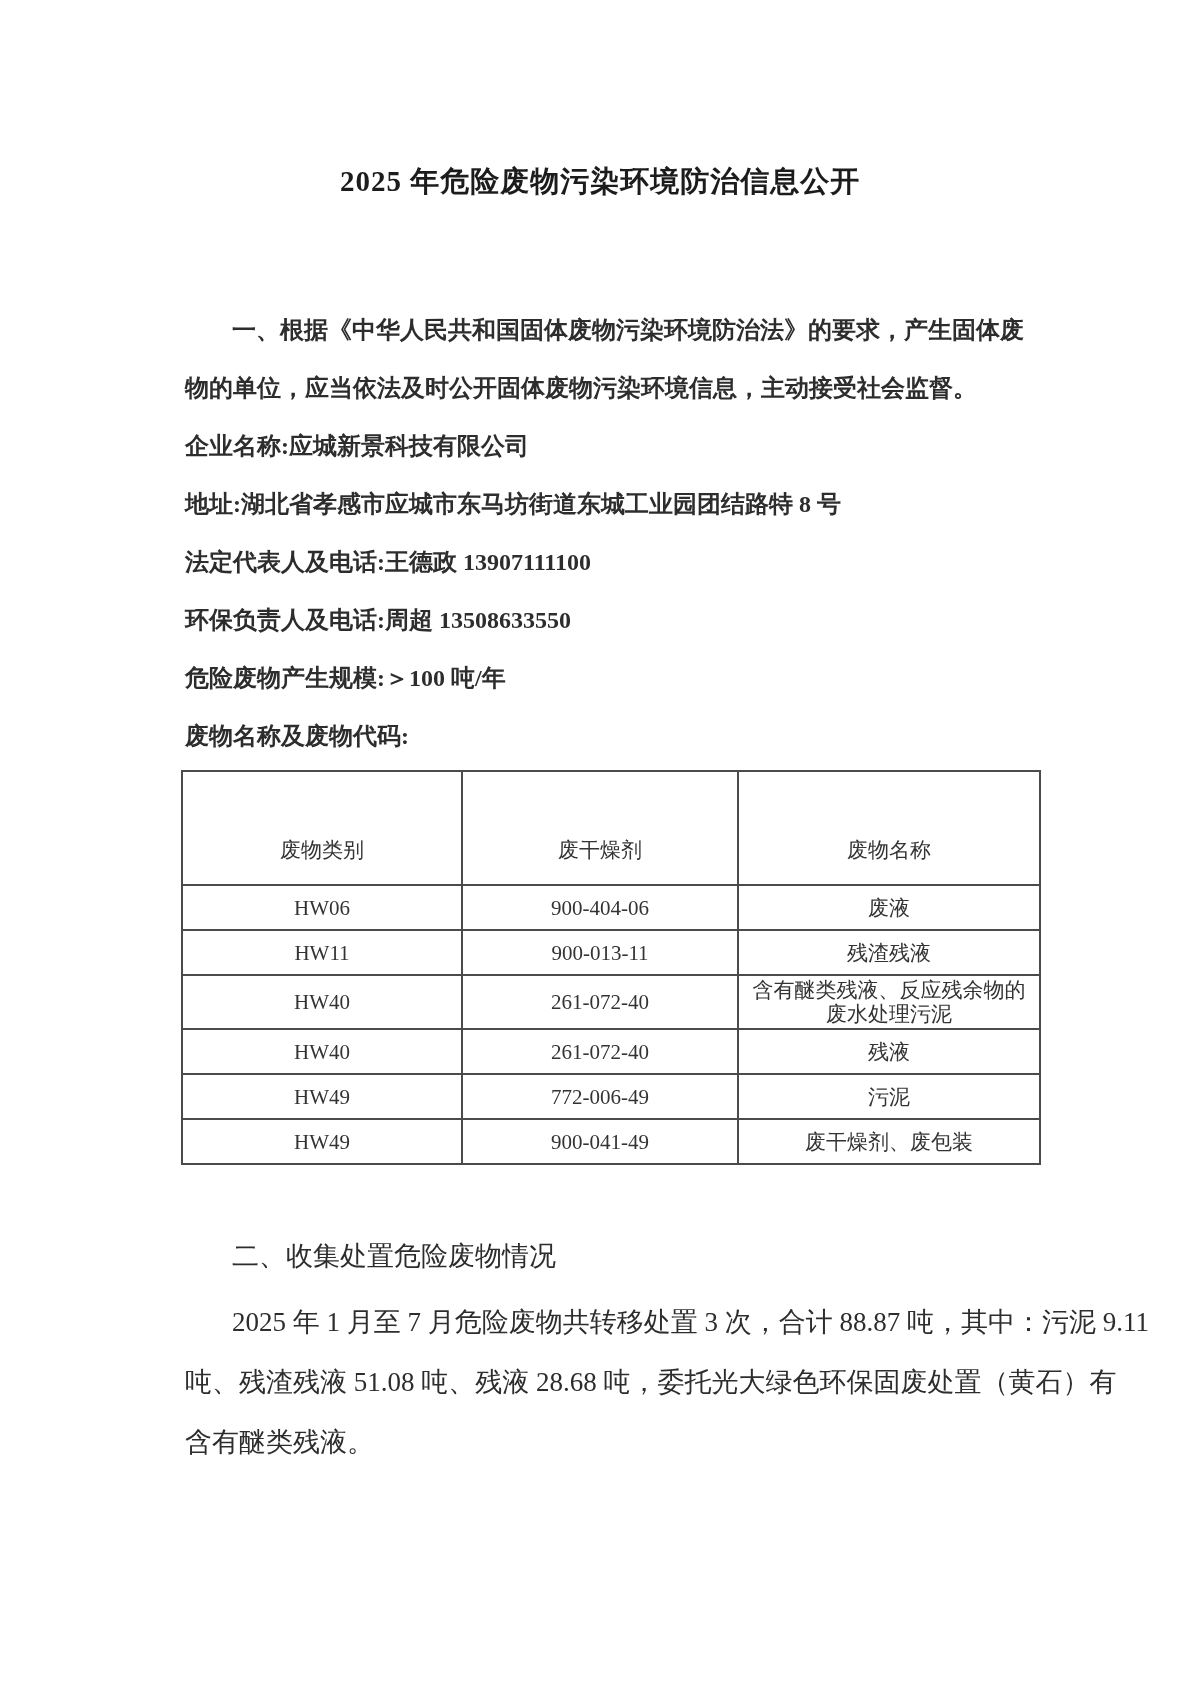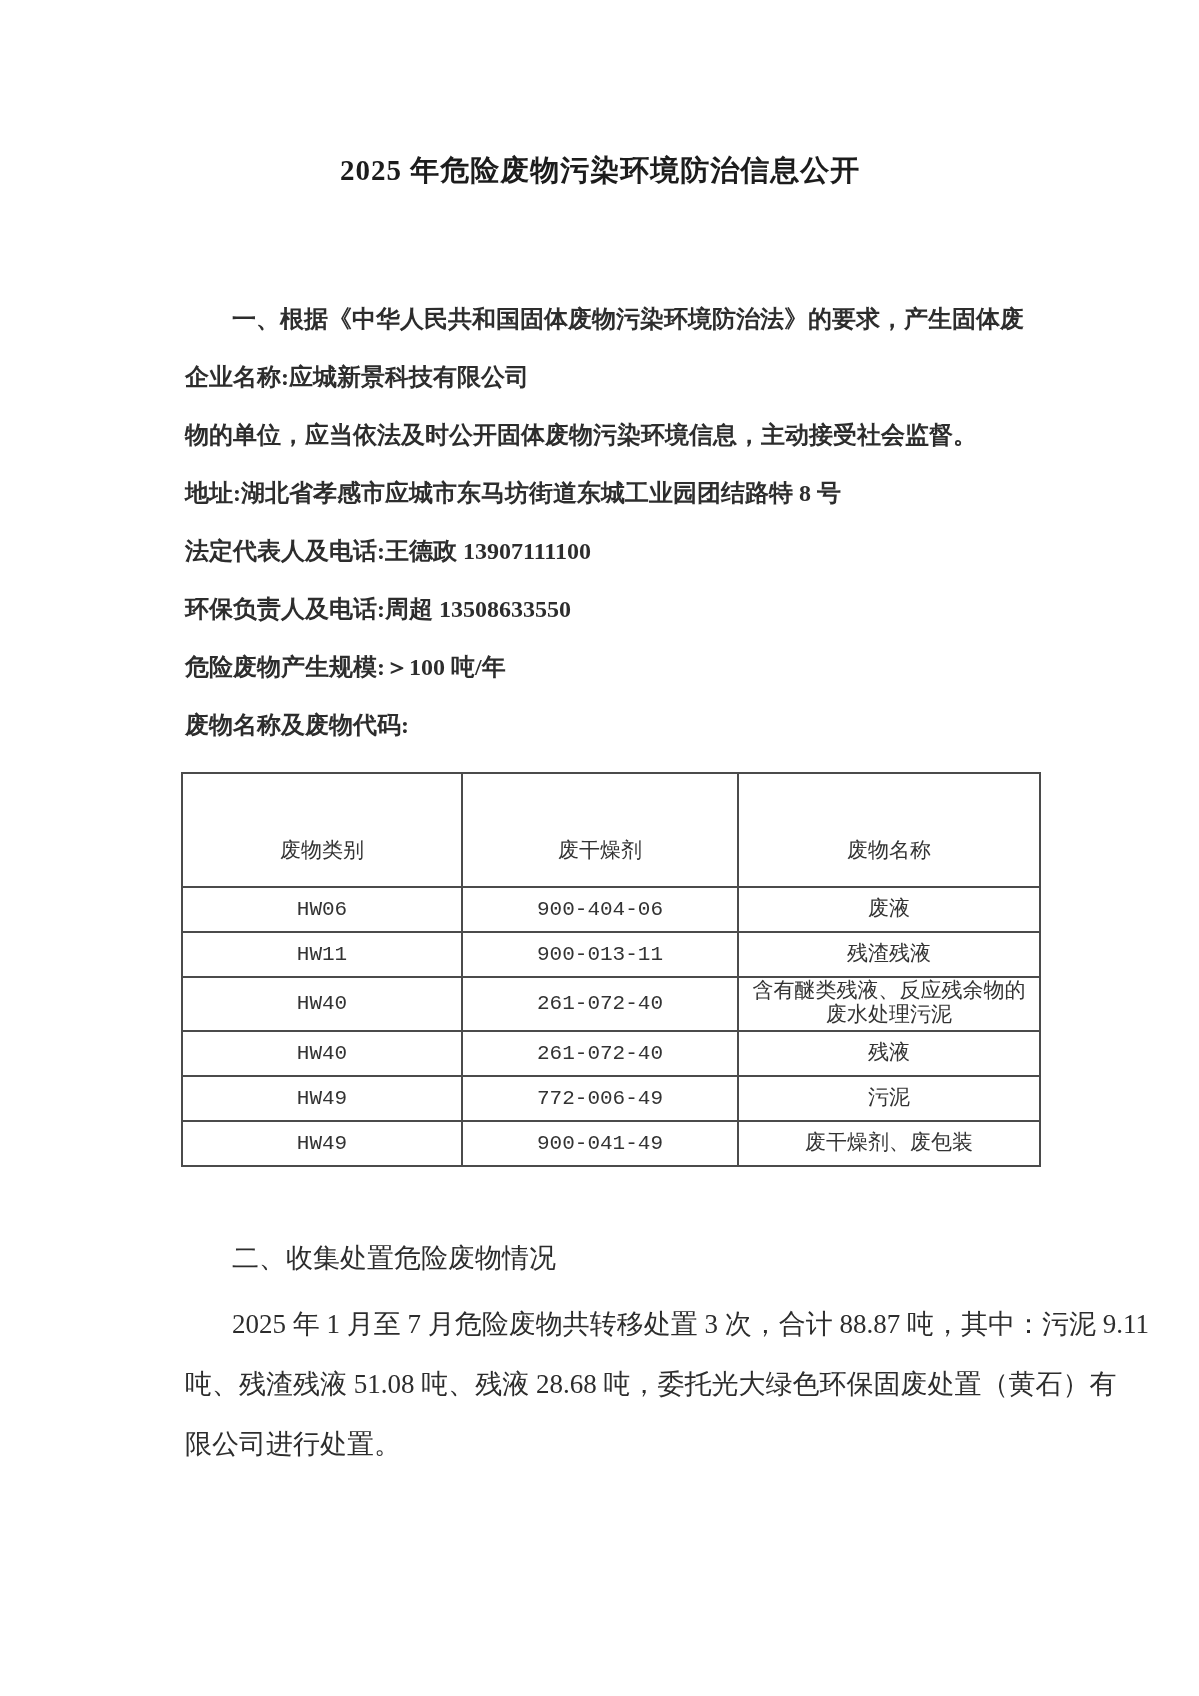--- a/index.html
+++ b/index.html
@@ -12,21 +12,21 @@
     width: 1199px;
     height: 1696px;
     background: #ffffff;
     font-family: "Liberation Serif", "DejaVu Serif", serif;
     color: #2d2d2d;
     overflow: hidden;
   }
   .content {
     position: absolute;
     left: 185px;
-    top: 4px;
+    top: 15px;
     width: 830px;
   }
   .doc-title {
     margin-top: 146px;
     font-size: 29px;
     line-height: 40px;
     font-weight: 700;
     text-align: center;
     color: #1c1c1c;
     letter-spacing: 1px;
@@ -39,24 +39,23 @@
     font-weight: bold;
   }
   .body-lines > div { height: 58px; }
   .indent { text-indent: 47px; }
 
   table.waste-table {
     border-collapse: collapse;
     table-layout: fixed;
     width: 858px;
     margin-left: -4px;
-    margin-top: 18px;
+    margin-top: 5px;
     font-size: 21px;
     color: #333333;
-    font-family: Liberation Mono, monospace;
   }
   table.waste-table col.c1 { width: 280px; }
   table.waste-table col.c2 { width: 276px; }
   table.waste-table col.c3 { width: 302px; }
   table.waste-table th,
   table.waste-table td {
     border: 2px solid #4b4b4b;
     text-align: center;
     font-weight: normal;
     padding: 2px 6px;
@@ -90,22 +89,22 @@
 </head>
 <body>
 
 <div class="page">
   <div class="content">
 
     <div class="doc-title">2025 年危险废物污染环境防治信息公开</div>
 
     <div class="body-lines">
         <div class="indent">一、根据《中华人民共和国固体废物污染环境防治法》的要求，产生固体废</div>
+        <div>物的单位，应当依法及时公开固体废物污染环境信息，主动接受社会监督。</div>
         <div>企业名称:应城新景科技有限公司</div>
-        <div>物的单位，应当依法及时公开固体废物污染环境信息，主动接受社会监督。</div>
         <div>地址:湖北省孝感市应城市东马坊街道东城工业园团结路特 8 号</div>
         <div>法定代表人及电话:王德政 13907111100</div>
         <div>环保负责人及电话:周超 13508633550</div>
         <div>危险废物产生规模:＞100 吨/年</div>
         <div>废物名称及废物代码:</div>
       </div>
 
     <table class="waste-table">
       <colgroup>
         <col class="c1">
@@ -151,17 +150,17 @@
             <td>废干燥剂、废包装</td>
           </tr>
         </tbody>
     </table>
 
     <div class="section2-heading">二、收集处置危险废物情况</div>
 
     <div class="section2-lines">
         <div class="indent">2025 年 1 月至 7 月危险废物共转移处置 3 次，合计 88.87 吨，其中：污泥 9.11</div>
         <div>吨、残渣残液 51.08 吨、残液 28.68 吨，委托光大绿色环保固废处置（黄石）有</div>
-        <div>限公司进行处置。</div>
+        <div>含有醚类残液。</div>
       </div>
 
   </div>
 </div>
 
 </body></html>

